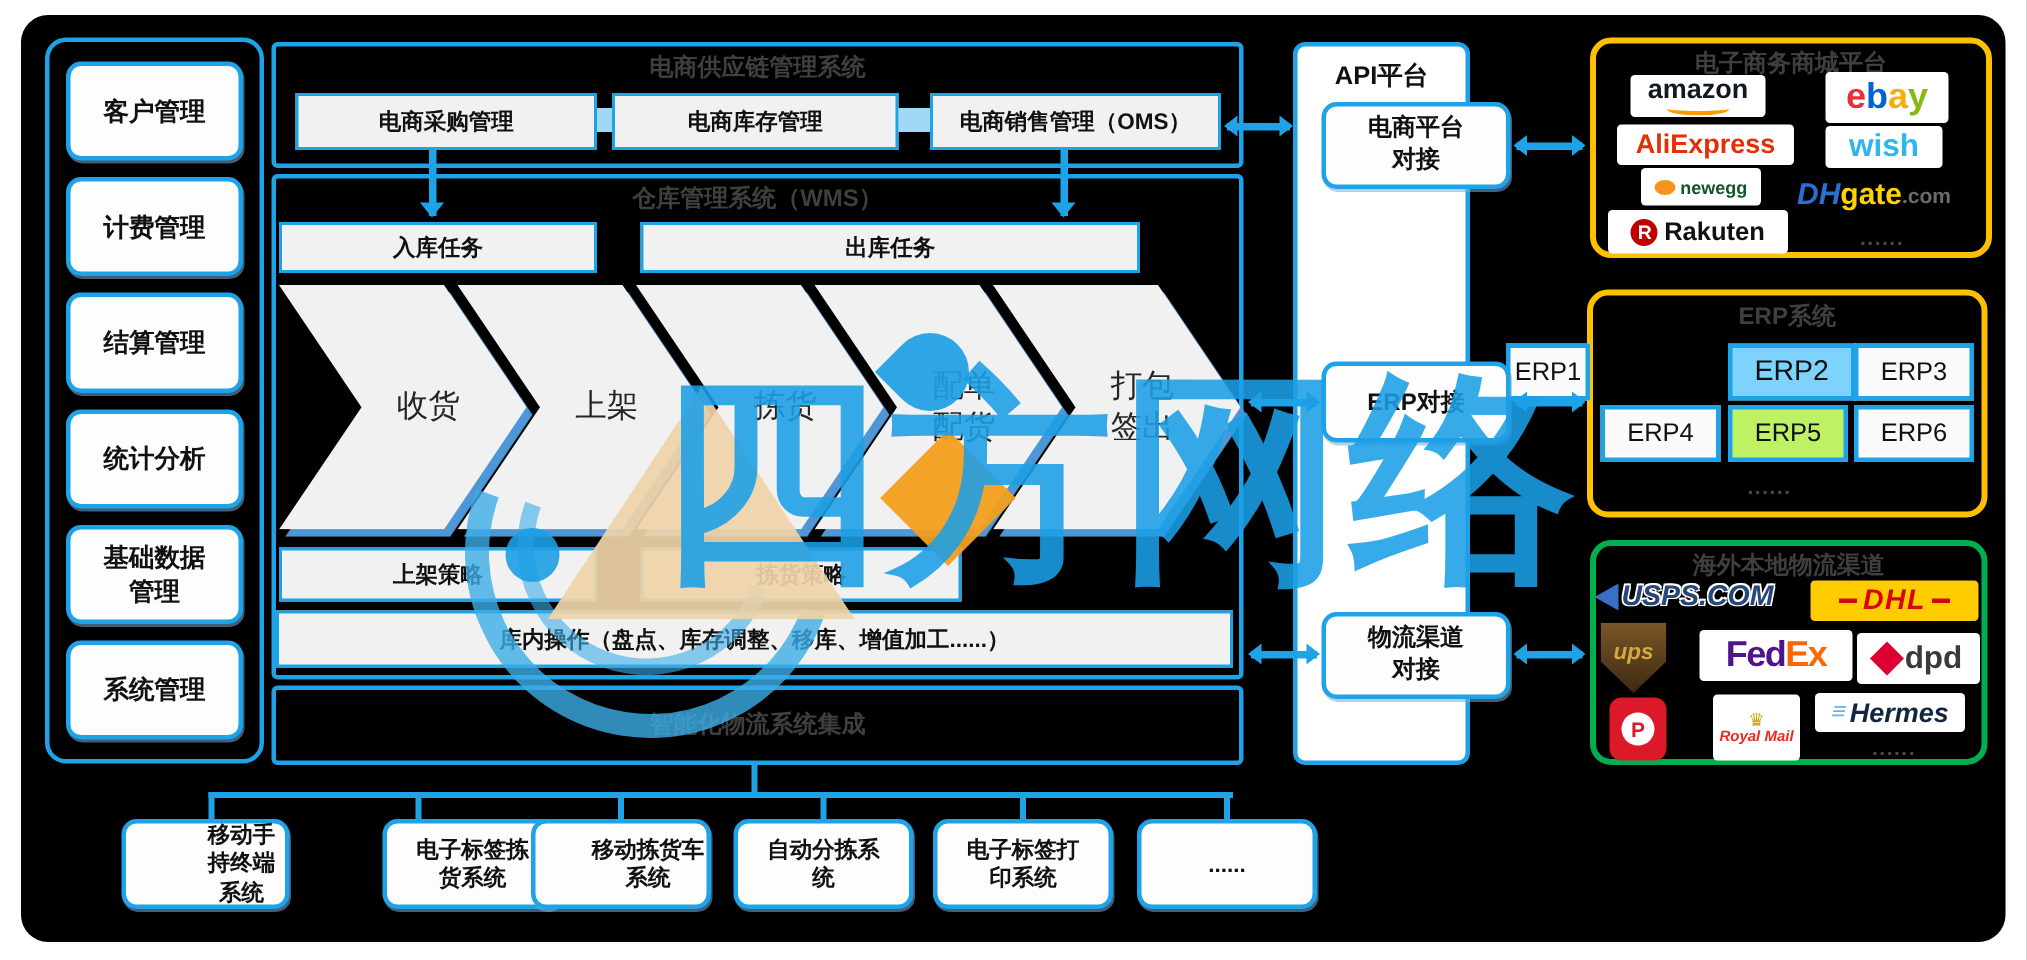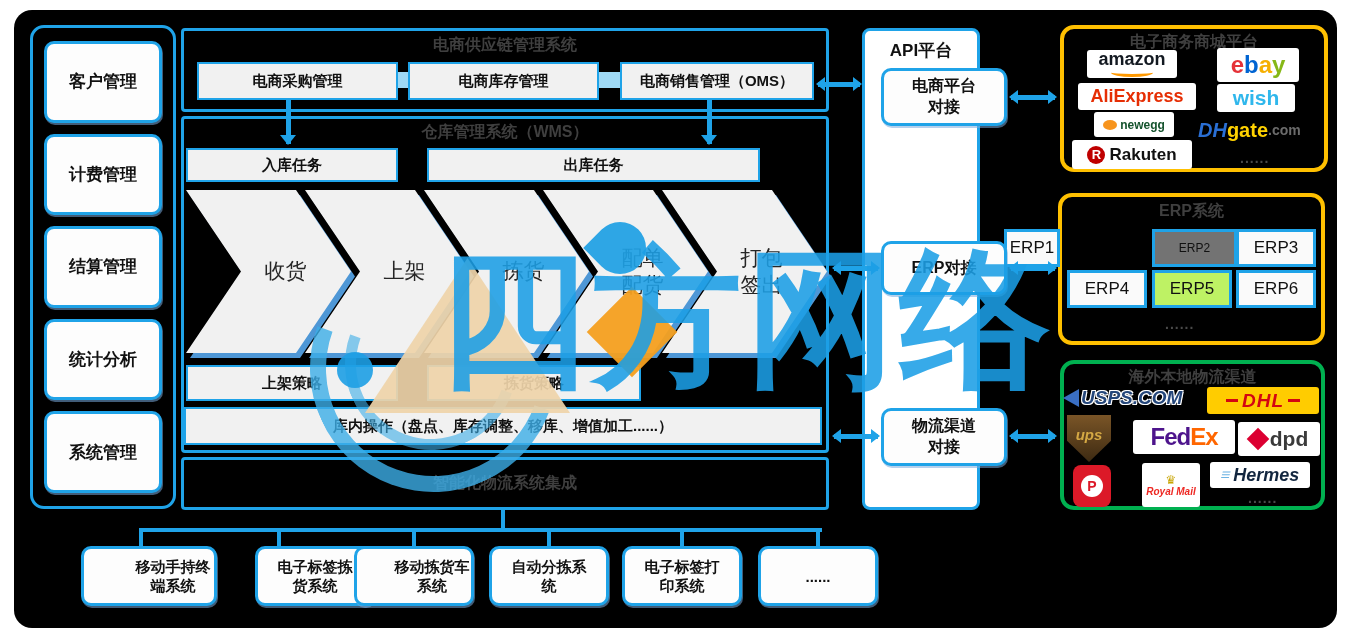--- a/index.html
+++ b/index.html
@@ -59,20 +59,23 @@
     <div class="bbox" style="flex:1;font-size:17px;font-weight:bold;">
         <span>计费管理</span>
       </div>
     <div class="bbox" style="flex:1;font-size:17px;font-weight:bold;">
         <span>结算管理</span>
       </div>
     <div class="bbox" style="flex:1;font-size:17px;font-weight:bold;">
         <span>统计分析</span>
       </div>
     <div class="bbox" style="flex:1;font-size:17px;font-weight:bold;">
+        <span style="display:inline-block;max-width:4.3em;">基础数据管理</span>
+      </div>
+    <div class="bbox" style="flex:1;font-size:17px;font-weight:bold;">
         <span>系统管理</span>
       </div>
   </div>
 
   <div class="abs container-border" style="left:181px;top:28px;width:648px;height:84px;">
     <div class="sec-title" style="margin-top:4px;">电商供应链管理系统</div>
   </div>
   <div class="abs gbox" style="left:197px;top:62px;width:201px;height:38px;font-size:15px;font-weight:bold;z-index:8;">
       <span>电商采购管理</span>
     </div>
@@ -137,21 +140,21 @@
 
   <div class="abs tline" style="left:501px;top:510px;width:4px;height:19px;"></div>
   <div class="abs tline" style="left:139px;top:528px;width:683px;height:4px;"></div>
   <div class="abs tline" style="left:139px;top:528px;width:4px;height:19px;"></div>
   <div class="abs tline" style="left:277px;top:528px;width:4px;height:19px;"></div>
   <div class="abs tline" style="left:412px;top:528px;width:4px;height:19px;"></div>
   <div class="abs tline" style="left:547px;top:528px;width:4px;height:19px;"></div>
   <div class="abs tline" style="left:680px;top:528px;width:4px;height:19px;"></div>
   <div class="abs tline" style="left:816px;top:528px;width:4px;height:19px;"></div>
 
-  <div class="abs bbox" style="left:81px;top:546px;width:136px;height:60px;font-size:15px;font-weight:bold;line-height:1.3;padding-left:48px;">
+  <div class="abs bbox" style="left:81px;top:546px;width:112px;height:60px;font-size:15px;font-weight:bold;line-height:1.3;padding-left:48px;">
       <span style="display:inline-block;max-width:5.2em;">移动手持终端系统</span>
     </div>
   <div class="abs bbox" style="left:219px;top:546px;width:120px;height:60px;font-size:15px;font-weight:bold;line-height:1.3;margin-left:36px;">
       <span style="display:inline-block;max-width:5.2em;">电子标签拣货系统</span>
     </div>
   <div class="abs bbox" style="left:354px;top:546px;width:120px;height:60px;font-size:15px;font-weight:bold;line-height:1.3;justify-content:flex-end;">
       <span style="display:inline-block;max-width:5.2em;">移动拣货车系统</span>
     </div>
   <div class="abs bbox" style="left:489px;top:546px;width:120px;height:60px;font-size:15px;font-weight:bold;line-height:1.3;">
       <span style="display:inline-block;max-width:5.2em;">自动分拣系统</span>
@@ -218,21 +221,21 @@
     <span style="font-size:17px;font-weight:bold;color:#111;">Rakuten</span>
   </div>
   <div class="abs dots" style="left:1240px;top:150px;">......</div>
 
   <div class="abs" style="left:1058px;top:193px;width:267px;height:152px;border:4px solid #ffc000;border-radius:14px;">
     <div class="sec-title" style="margin-top:4px;">ERP系统</div>
   </div>
   <div class="abs gbox" style="left:1004px;top:229px;width:56px;height:38px;font-size:17px;background:#fafafa;border-width:3px;z-index:8;">
       <span>ERP1</span>
     </div>
-  <div class="abs gbox" style="left:1152px;top:229px;width:85px;height:38px;font-size:12px;background:#737373;border-width:3px;z-index:8;">
+  <div class="abs gbox" style="left:1152px;top:229px;width:85px;height:38px;font-size:19px;background:#7dd3fc;border-width:3px;z-index:8;">
       <span>ERP2</span>
     </div>
   <div class="abs gbox" style="left:1236px;top:229px;width:80px;height:38px;font-size:17px;background:#fafafa;border-width:3px;z-index:8;">
       <span>ERP3</span>
     </div>
   <div class="abs gbox" style="left:1067px;top:270px;width:80px;height:38px;font-size:17px;background:#fafafa;border-width:3px;z-index:8;">
       <span>ERP4</span>
     </div>
   <div class="abs gbox" style="left:1152px;top:270px;width:80px;height:38px;font-size:17px;background:#bef264;border-width:3px;z-index:8;">
       <span>ERP5</span>

